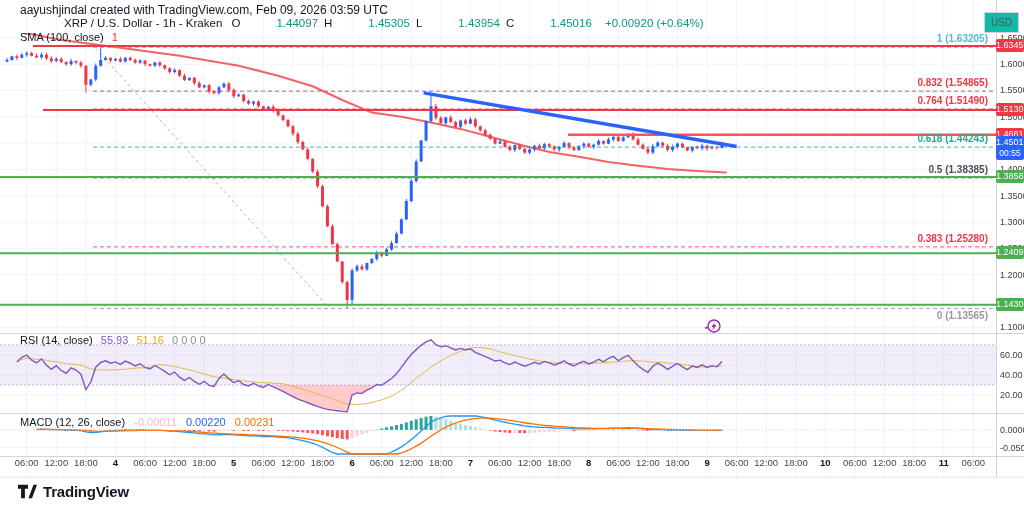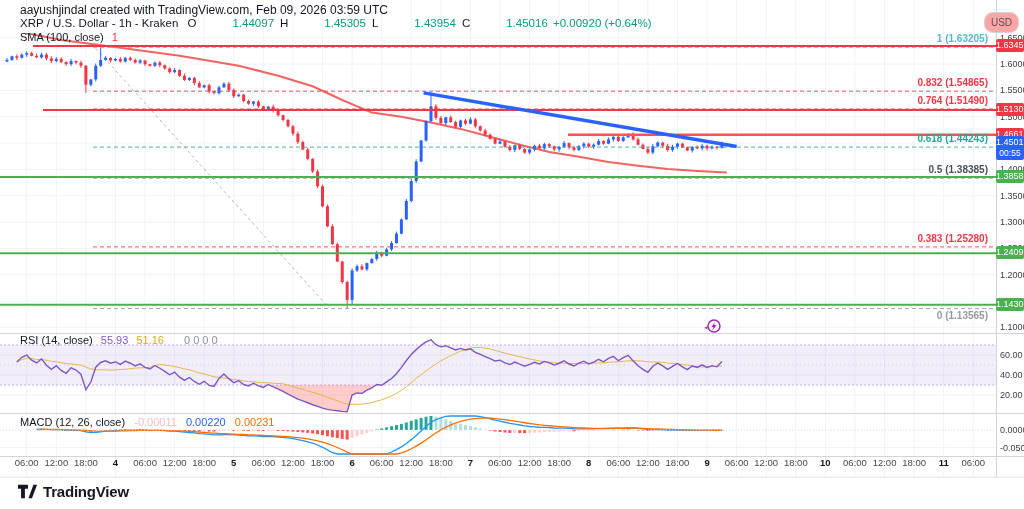--- a/index.html
+++ b/index.html
@@ -2,33 +2,33 @@
 <html><head>
 <meta charset="utf-8">
 <style>
   html,body{margin:0;padding:0;background:#fff;}
   body{width:1024px;height:509px;position:relative;overflow:hidden;
        font-family:"Liberation Sans",sans-serif;color:#131722;}
   .abs{position:absolute;}
   #chart-svg{position:absolute;left:0;top:0;}
   #attribution{left:20px;top:3px;font-size:12px;color:#131722;white-space:nowrap;}
   #legend-symbol{left:20px;top:17px;font-size:11.5px;white-space:nowrap;}
-  #legend-symbol .sep{color:#131722;}
+  #legend-symbol .sep{color:#131722;margin-left:44px;}
   #legend-symbol .ltr{color:#131722;margin-left:6px;}
   #legend-symbol .val{color:#089981;padding-left:36px;}
-  #legend-symbol .chg{color:#089981;margin-left:2px;}
+  #legend-symbol .chg{color:#089981;margin-left:10px;}
   #legend-sma{left:20px;top:31px;font-size:11px;color:#131722;}
   #legend-sma .v{color:#f23645;margin-left:5px;}
   #usd-button{left:984px;top:12px;width:33px;height:19px;border:1px solid #d1d4dc;
-      border-radius:9px;font-size:10px;color:#50535e;display:flex;align-items:center;
-      justify-content:center;background:#fca5a5;cursor:pointer;}
+      border-radius:0;font-size:10px;color:#50535e;display:flex;align-items:center;
+      justify-content:center;background:#14b8a6;cursor:pointer;}
   #legend-rsi{left:20px;top:334px;font-size:11px;color:#131722;}
   #legend-rsi .v1{color:#7e57c2;margin-left:5px;}
   #legend-rsi .v2{color:#d9a918;margin-left:5px;}
-  #legend-rsi .vz{color:#8c90a0;margin-left:17px;}
+  #legend-rsi .vz{color:#8c90a0;margin-left:5px;}
   #legend-macd{left:20px;top:416px;font-size:11px;color:#131722;}
   #legend-macd .v1{color:#ffb8c1;margin-left:6px;}
   #legend-macd .v2{color:#2962ff;margin-left:6px;}
   #legend-macd .v3{color:#ff6d00;margin-left:6px;}
   #price-axis{left:997px;top:0;width:27px;height:477px;}
   .pal{position:absolute;left:3px;font-size:9px;color:#3c404b;white-space:nowrap;}
   #badges{left:996px;top:0;width:28px;height:477px;}
   .badge{position:absolute;left:0;width:28px;text-align:center;color:#fff;
          font-size:9px;border-radius:2px;padding:1px 0;line-height:11px;}
   .fibl{position:absolute;right:36px;font-size:10px;white-space:nowrap;font-weight:bold;}

